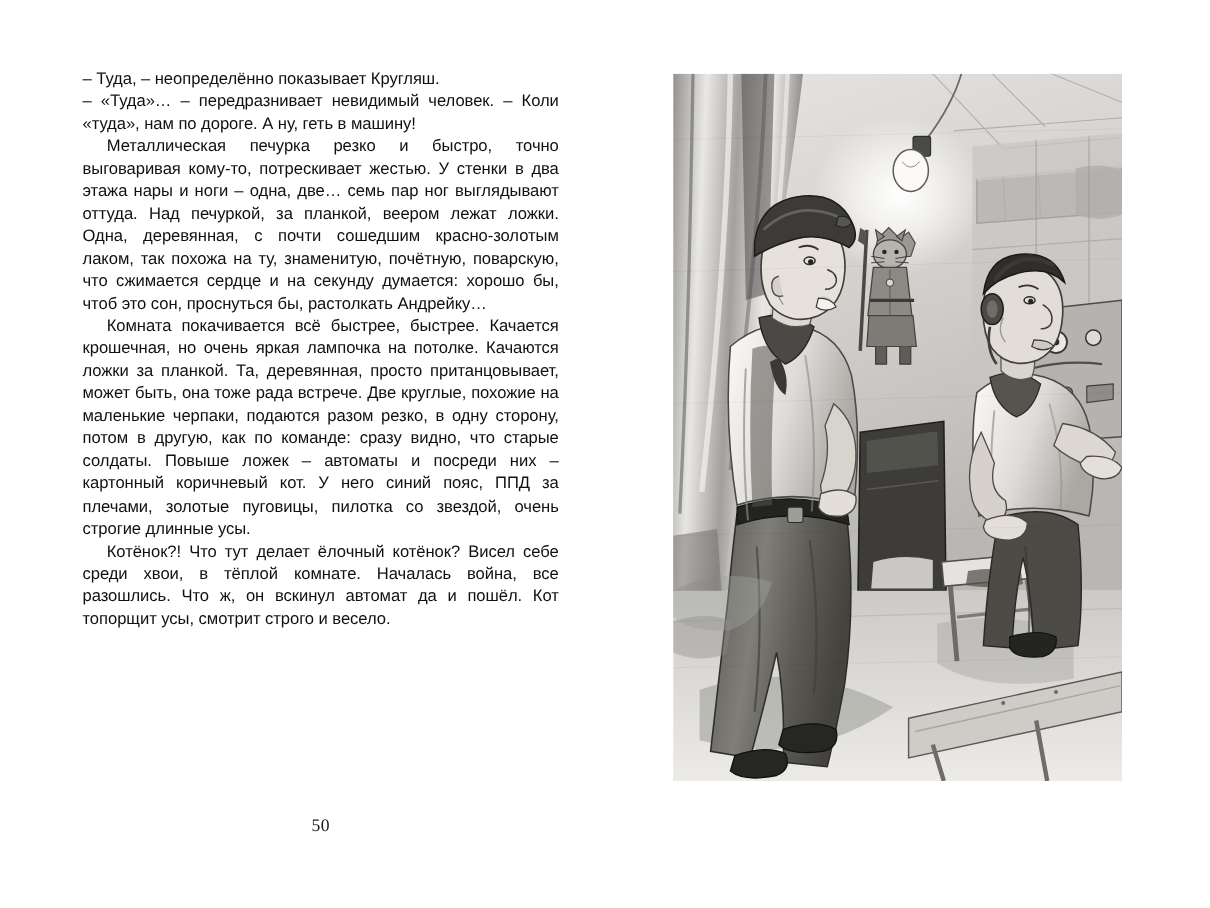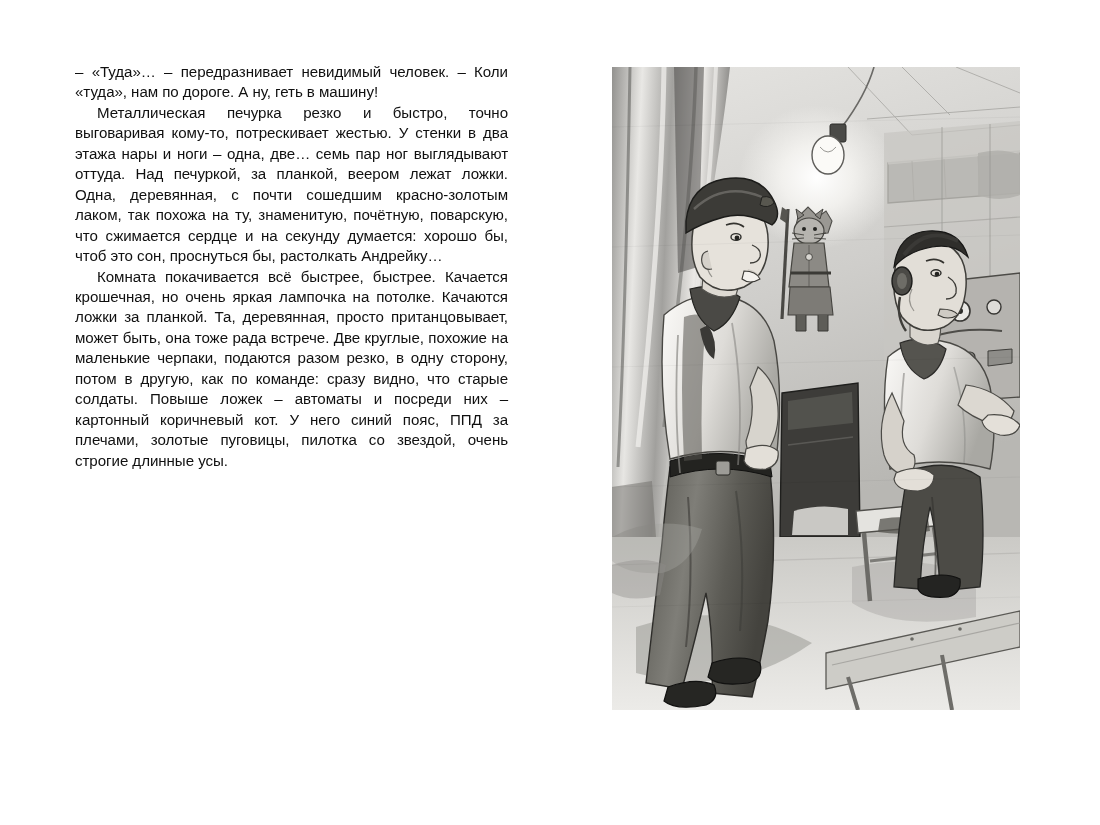--- a/index.html
+++ b/index.html
@@ -62,25 +62,28 @@
   }
 </style>
 </head>
 <body>
 
 <div id="page">
 
   <div id="text-page">
 
     <div id="body-copy">
+      <p class="no-indent">– Туда, – неопределённо показывает Кругляш.</p>
       <p class="no-indent">– «Туда»… – передразнивает невидимый человек. – Коли «туда», нам по дороге. А ну, геть в машину!</p>
       <p>Металлическая печурка резко и быстро, точно выговаривая кому-то, потрескивает жестью. У стенки в два этажа нары и ноги – одна, две… семь пар ног выглядывают оттуда. Над печуркой, за планкой, веером лежат ложки. Одна, деревянная, с почти сошедшим красно-золотым лаком, так похожа на ту, знаменитую, почётную, поварскую, что сжимается сердце и на секунду думается: хорошо бы, чтоб это сон, проснуться бы, растолкать Андрейку…</p>
       <p>Комната покачивается всё быстрее, быстрее. Качается крошечная, но очень яркая лампочка на потолке. Качаются ложки за планкой. Та, деревянная, просто пританцовывает, может быть, она тоже рада встрече. Две круглые, похожие на маленькие черпаки, подаются разом резко, в одну сторону, потом в другую, как по команде: сразу видно, что старые солдаты. Повыше ложек – автоматы и посреди них – картонный коричневый кот. У него синий пояс, ППД за плечами, золотые пуговицы, пилотка со звездой, очень строгие длинные усы.</p>
+      <p>Котёнок?! Что тут делает ёлочный котёнок? Висел себе среди хвои, в тёплой комнате. Началась война, все разошлись. Что ж, он вскинул автомат да и пошёл. Кот топорщит усы, смотрит строго и весело.</p>
     </div>
 
+    <div id="folio">50</div>
   </div>
 
   <div id="plate-page">
     <svg id="illustration" viewBox="0 0 408 643" preserveAspectRatio="none">
       <defs>
         <linearGradient id="wallGrad" x1="0" y1="0" x2="0.3" y2="1">
           <stop offset="0" stop-color="#e6e5e2"></stop>
           <stop offset="0.55" stop-color="#cfcecb"></stop>
           <stop offset="1" stop-color="#b8b7b3"></stop>
         </linearGradient>

